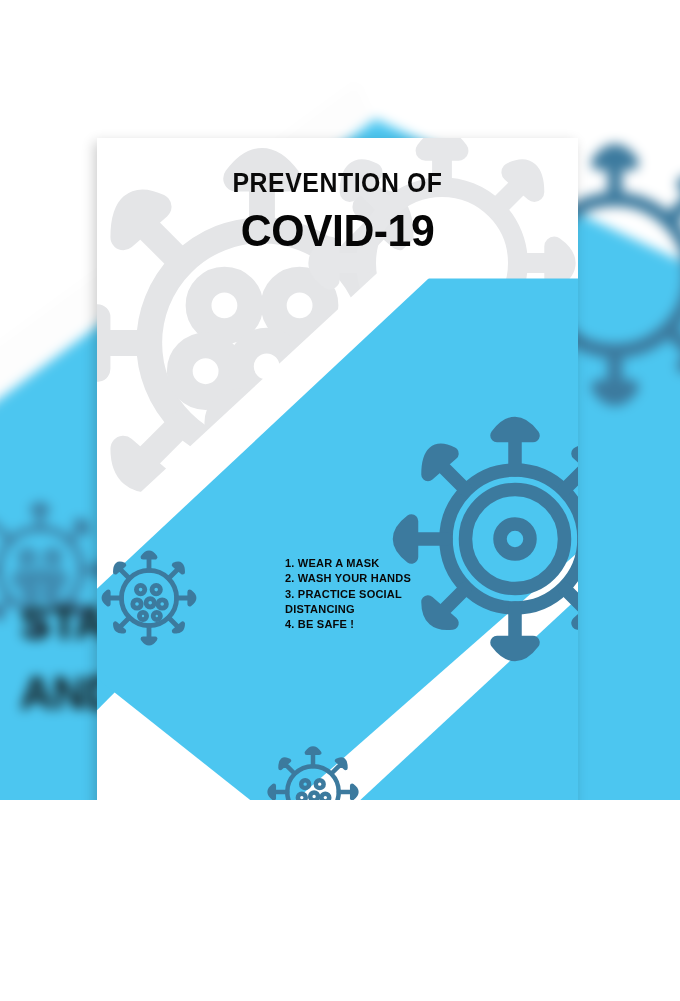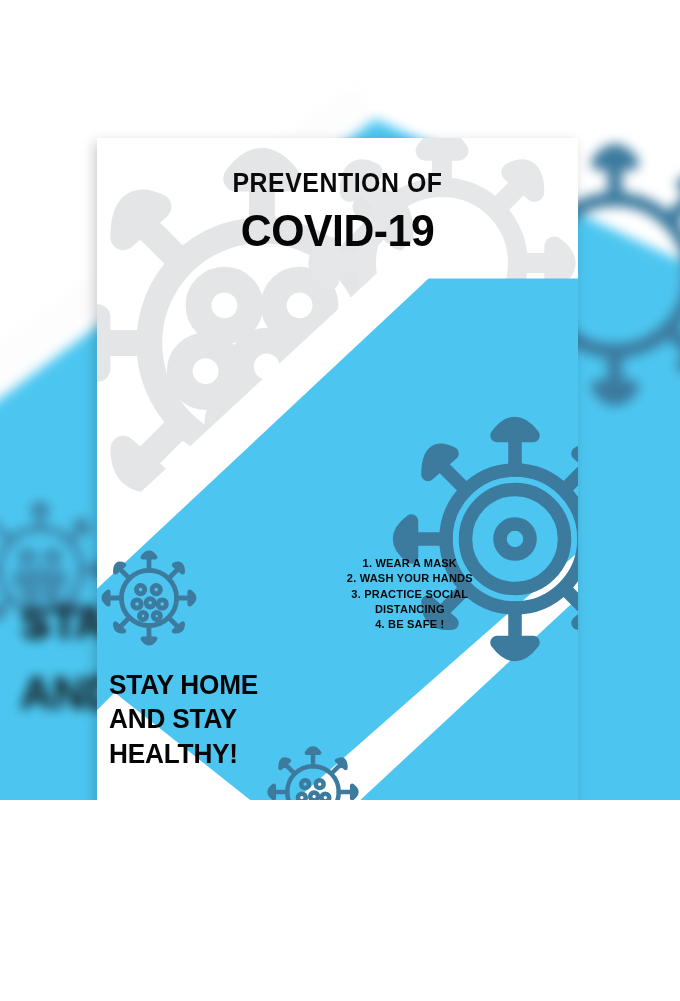--- a/index.html
+++ b/index.html
@@ -75,21 +75,21 @@
     font-family:"Liberation Sans",sans-serif;font-weight:700;
     font-size:45px;letter-spacing:-0.5px;color:#060606;margin-top:6px;
     transform:scaleX(0.95);transform-origin:center;
   }
   #contact{position:absolute;left:141px;top:147px;width:320px;}
   .contact-line{
     font-family:"Liberation Sans",sans-serif;font-weight:700;
     font-size:14.5px;letter-spacing:0.4px;color:#0a0a0a;margin-bottom:23px;
     transform:scaleX(0.94);transform-origin:left center;
   }
-  #tips{position:absolute;left:212px;top:418px;width:210px;text-align:center;}
+  #tips{position:absolute;left:188px;top:418px;width:210px;}
   .tip-line{
     font-family:"Liberation Sans",sans-serif;font-weight:700;
     font-size:11.5px;letter-spacing:0.2px;color:#080808;line-height:1.33;
     transform:scaleX(0.96);transform-origin:left center;
   }
   #slogan{position:absolute;left:12px;top:530px;width:260px;}
   .slogan-line{
     font-family:"Liberation Sans",sans-serif;font-weight:700;
     font-size:27px;letter-spacing:-0.2px;color:#050505;line-height:1.27;
     transform:scaleX(0.97);transform-origin:left center;
@@ -258,20 +258,15 @@
 
 
     <div id="tips">
       <div class="tip-line">1. WEAR A MASK</div>
       <div class="tip-line">2. WASH YOUR HANDS</div>
       <div class="tip-line">3. PRACTICE SOCIAL</div>
       <div class="tip-line">DISTANCING</div>
       <div class="tip-line">4. BE SAFE !</div>
     </div>
 
-    <div id="slogan">
-      <div class="slogan-line">STAY HOME</div>
-      <div class="slogan-line">AND STAY</div>
-      <div class="slogan-line">HEALTHY!</div>
-    </div>
 
   </div>
 </div>
 
 </body></html>

